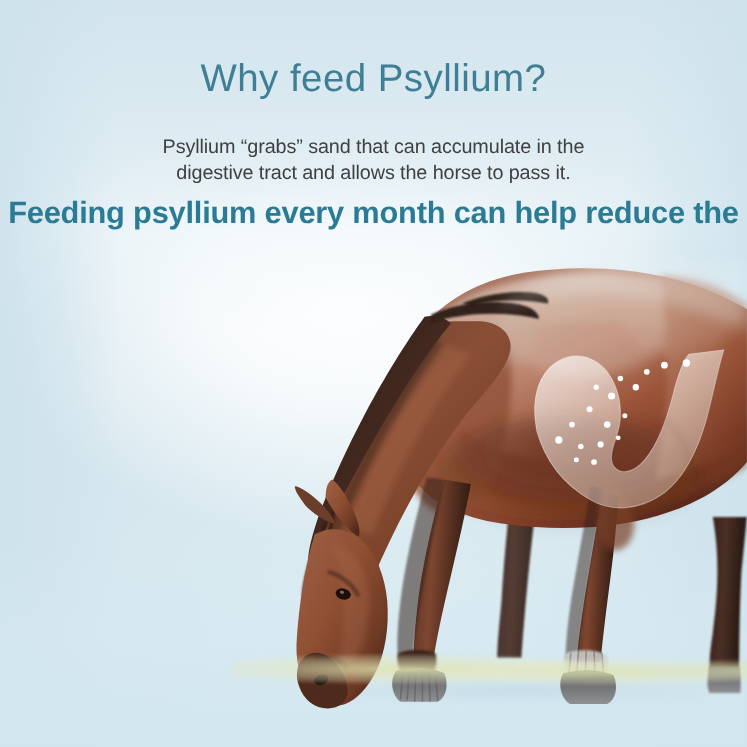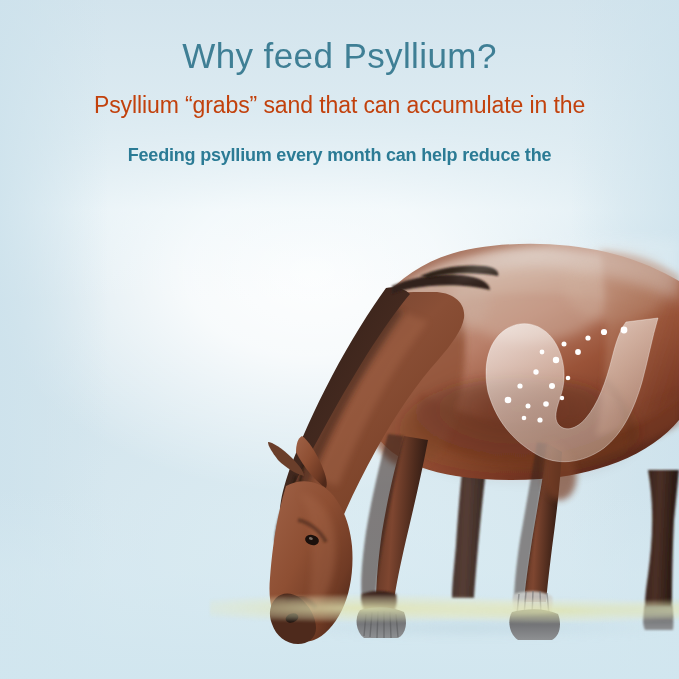--- a/index.html
+++ b/index.html
@@ -34,33 +34,33 @@
     position:absolute;left:0;right:0;bottom:0;height:190px;
     background:linear-gradient(180deg, rgba(214,233,241,0) 0%, rgba(214,233,241,0.55) 45%, rgba(209,230,239,0.95) 100%);
   }
 
   
   .textblock{
     position:absolute;left:0;right:0;top:0;
     text-align:center;z-index:6;
   }
   .title{
-    margin:0;padding-top:36px;
+    margin:16px;padding-top:36px;
     font-size:35px;font-weight:300;letter-spacing:0.4px;
     color:#3f7f95;line-height:1.15;
   }
   .para{
     margin:0;padding-top:14px;
-    font-size:23px;font-weight:300;line-height:1.32;
-    color:#c2410c;letter-spacing:-0.1px;
+    font-size:18px;font-weight:300;line-height:1.32;
+    color:#404040;letter-spacing:-0.1px;
   }
   .para .l{display:block;}
   .emph{
-    margin:17px;padding-top:6px;
-    font-size:18px;font-weight:700;line-height:1.30;
+    margin:0;padding-top:6px;
+    font-size:28px;font-weight:700;line-height:1.30;
     color:#2b7b95;letter-spacing:-0.2px;
   }
   .emph .l{display:block;}
 
   
   .horse-wrap{
     position:absolute;left:0;top:0;width:679px;height:679px;z-index:4;
   }
   svg.horse{display:block;width:679px;height:679px;}
 
@@ -349,19 +349,20 @@
   </div>
 
   <div class="ground"></div>
   <div class="bg-vign"></div>
   <div class="bg-bottom"></div>
 
   <div class="textblock">
     <h1 class="title">Why feed Psyllium?</h1>
     <p class="para">
       <span class="l">Psyllium “grabs” sand that can accumulate in the</span>
+      <span class="l">digestive tract and allows the horse to pass it.</span>
     </p>
     <p class="emph">
       <span class="l">Feeding psyllium every month can help reduce the</span>
     </p>
   </div>
 
 </div>
 
 </body></html>

